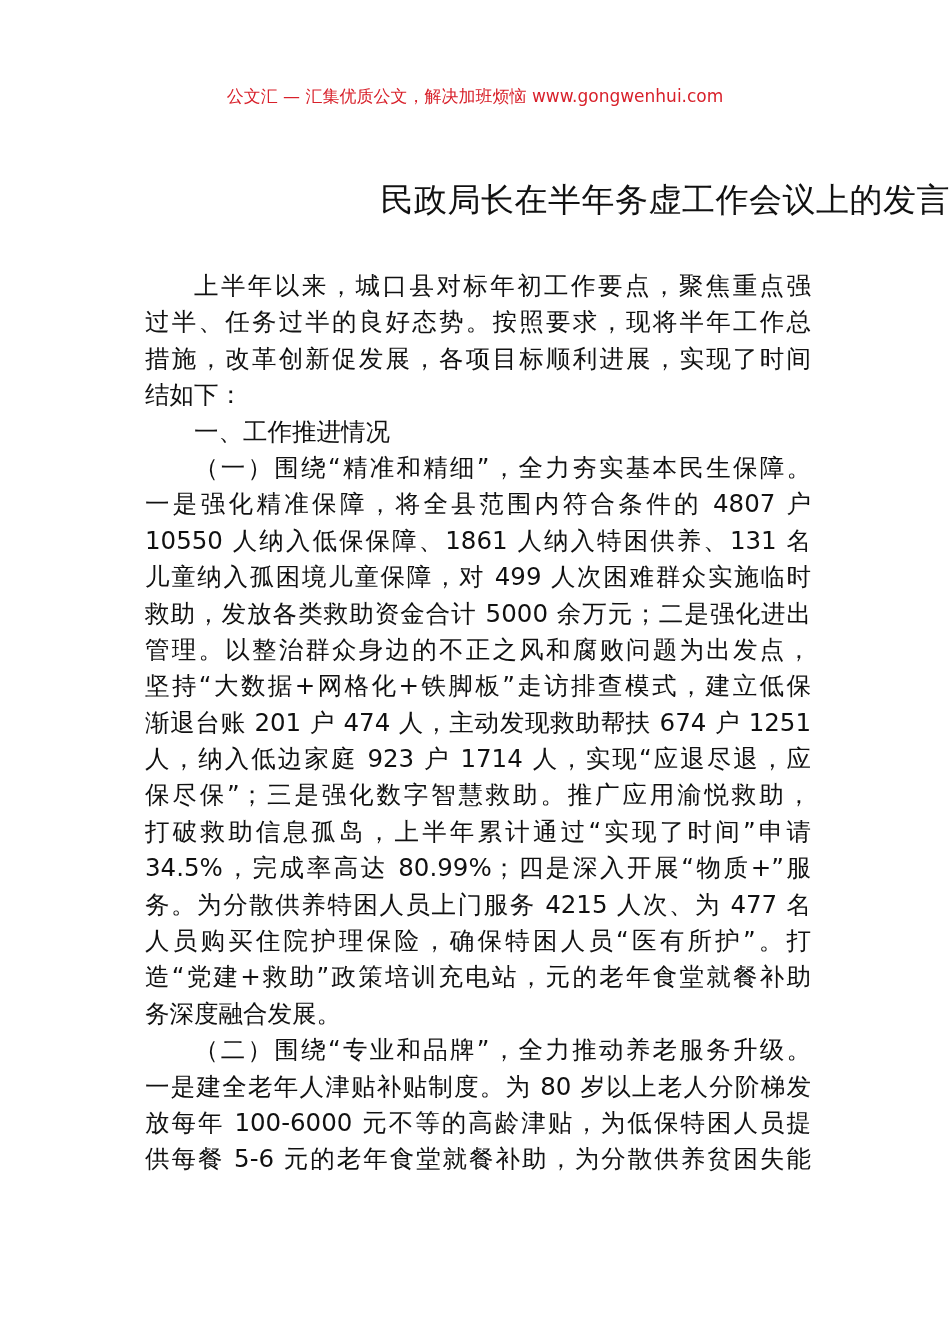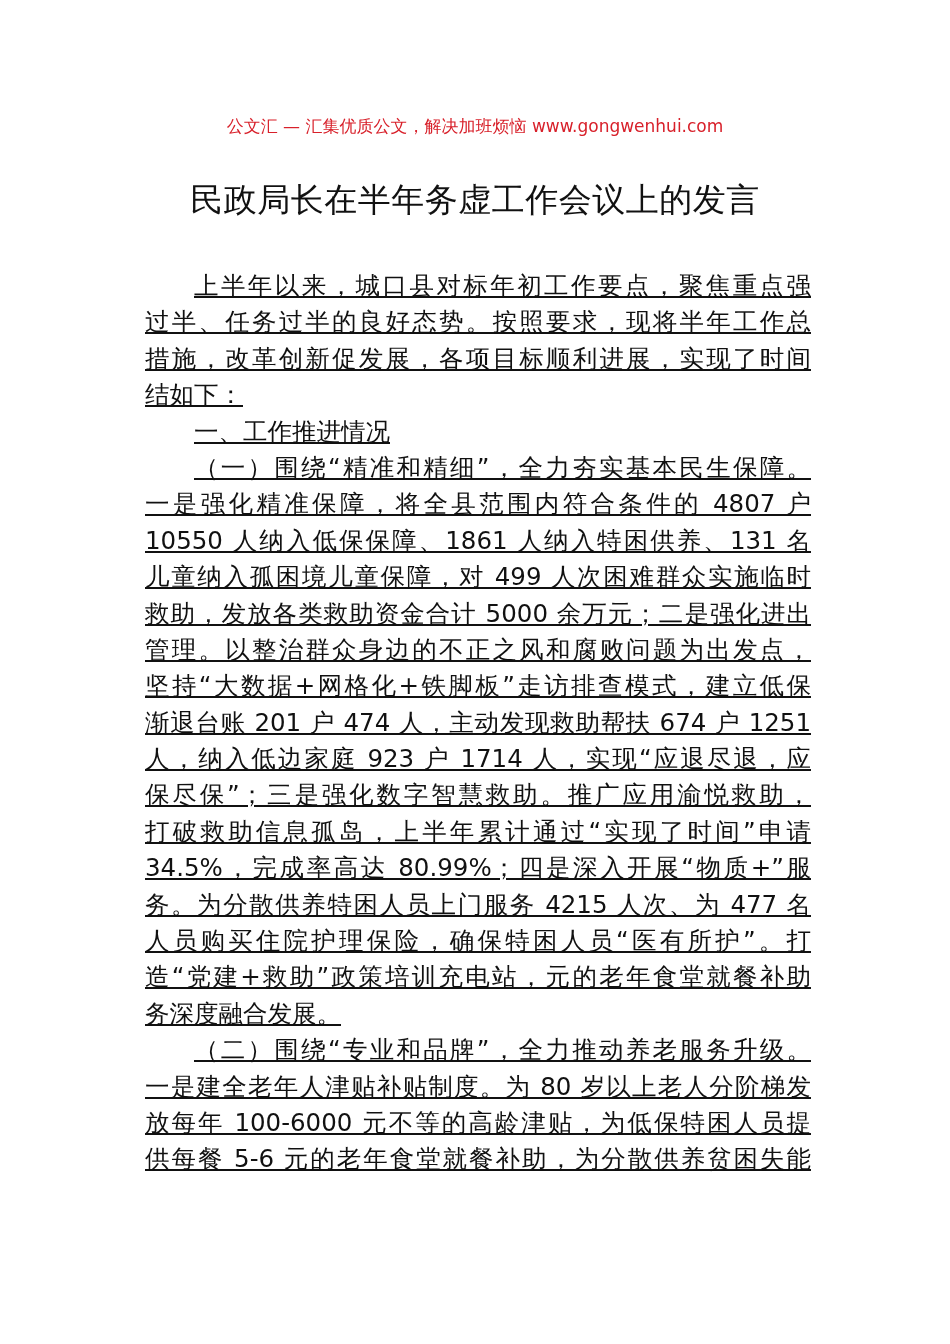--- a/index.html
+++ b/index.html
@@ -17,48 +17,46 @@
     }
     .header-banner {
       position: absolute;
       top: 85px;
       left: 0;
       width: 950px;
       text-align: center;
       font-size: 17px;
       color: #d8202a;
       letter-spacing: 0px;
-      margin-top: 30px;
     }
     .doc-title {
       position: absolute;
       top: 178px;
       left: 0;
       width: 950px;
-      text-align: center;
+      text-align: right;
       font-size: 33px;
       color: #111111;
       letter-spacing: 0.5px;
     }
     .doc-body {
       position: absolute;
       top: 268px;
       left: 145px;
       width: 666px;
       font-size: 24.5px;
       line-height: 36.4px;
       text-align: justify;
     }
     .line {
       display: block;
       white-space: nowrap;
       text-align: justify;
       text-align-last: justify;
       height: 36.4px;
-      text-decoration: underline;
     }
     .line.last {
       text-align-last: left;
     }
     .line.indent {
       padding-left: 49px;
     }
   </style>
 </head>
 <body>

